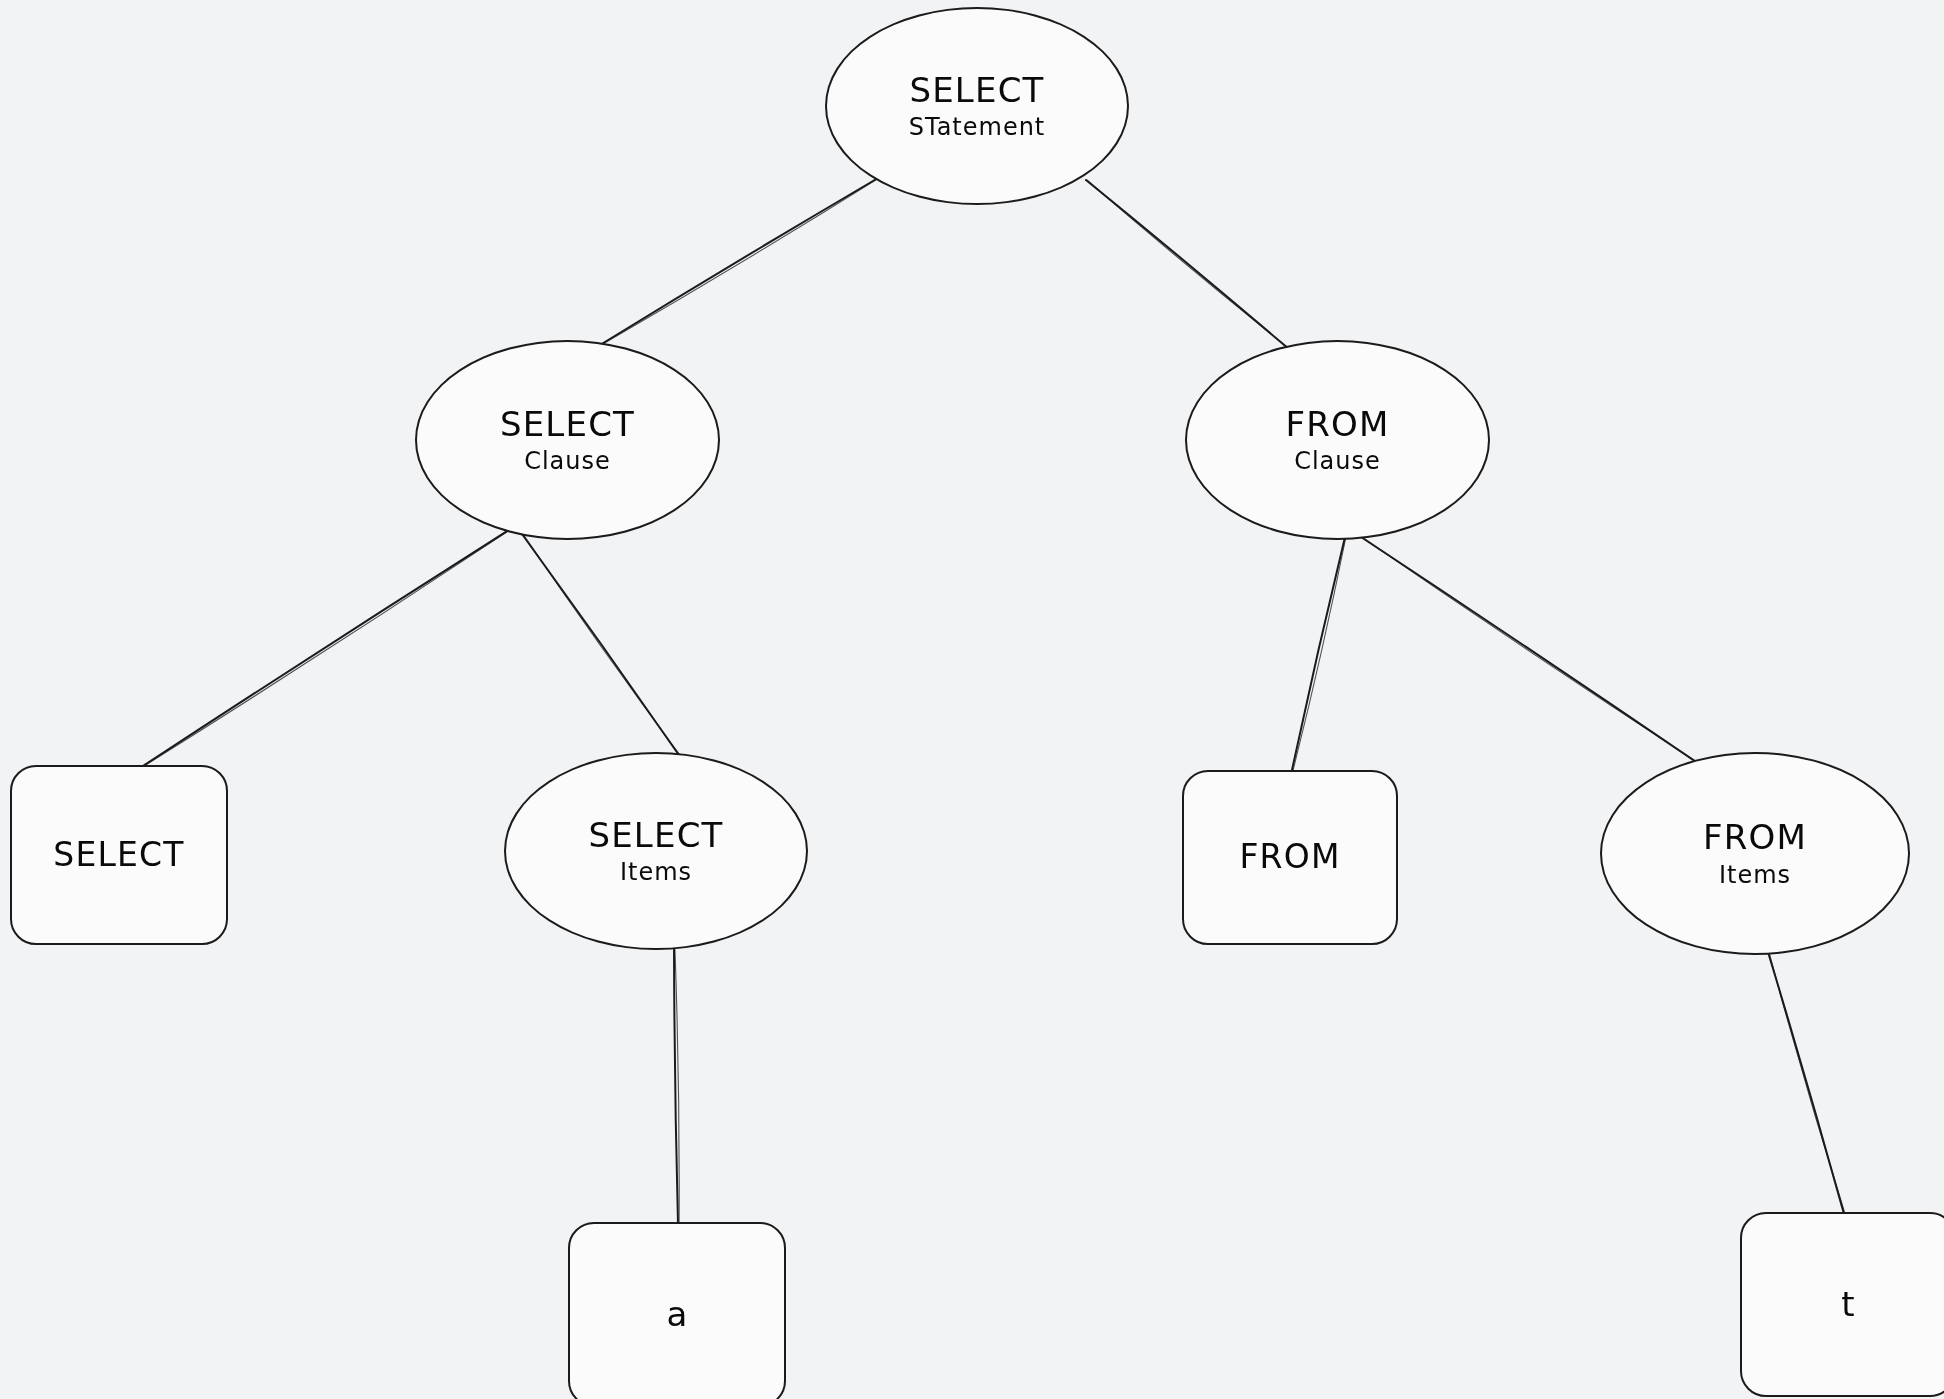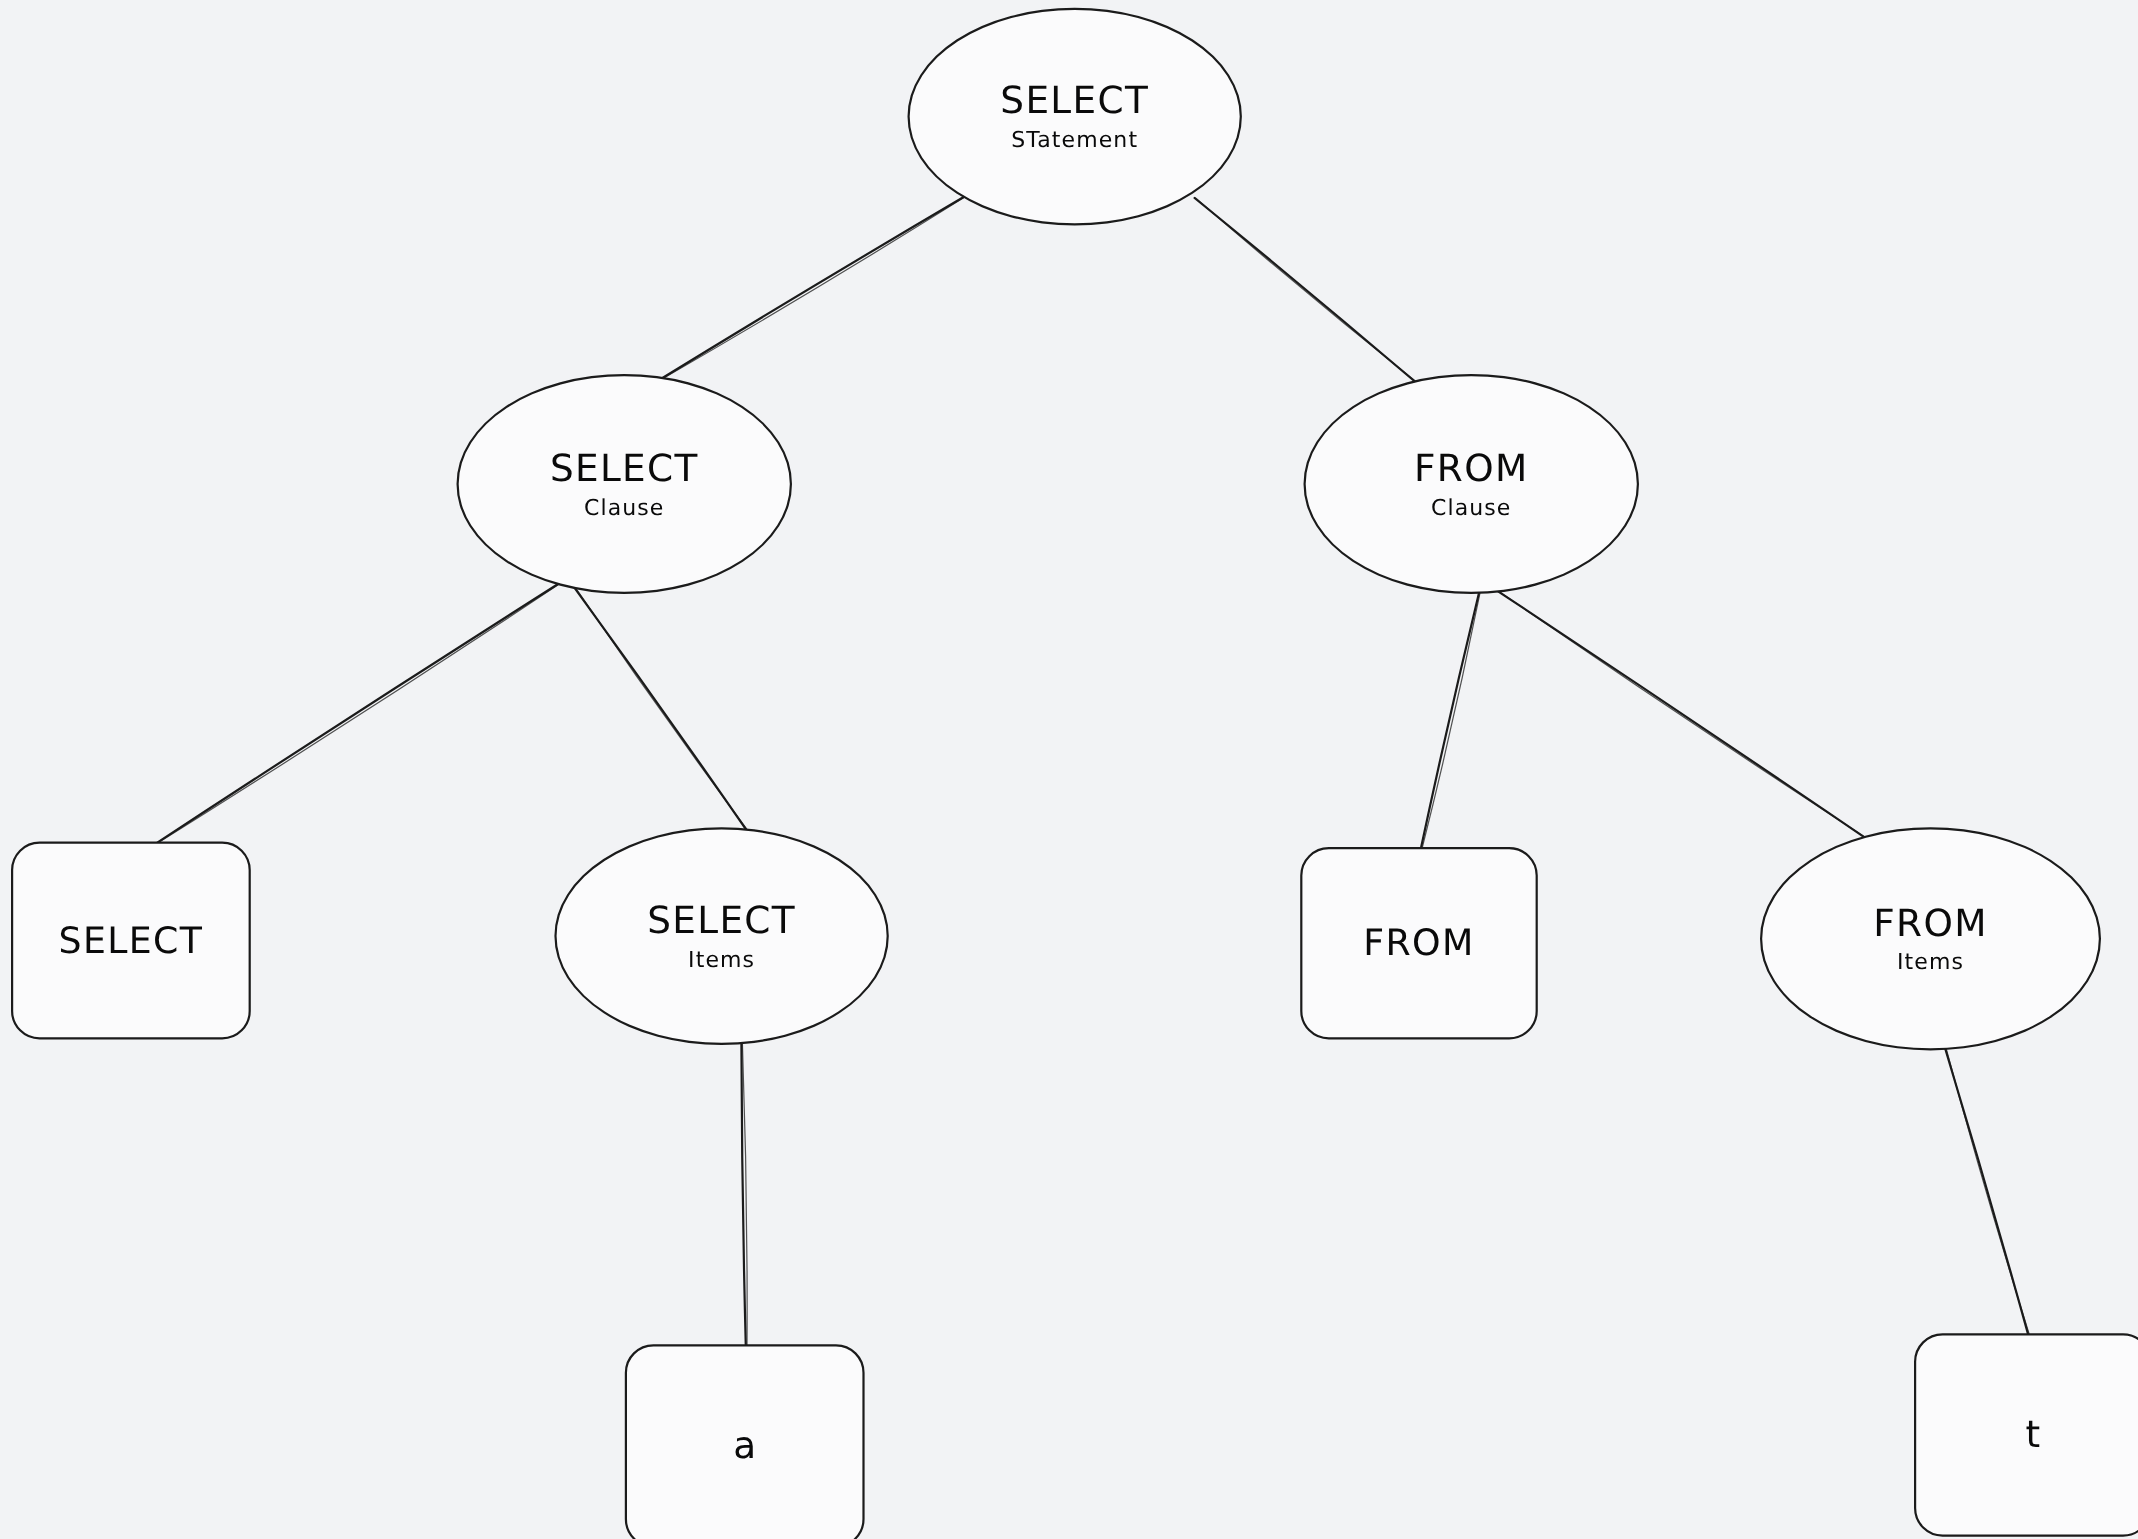--- a/index.html
+++ b/index.html
@@ -43,21 +43,21 @@
   }
   .node.rect {
     border-radius: 26px;
   }
   .node .line1,
   .node .line2 {
     display: block;
     white-space: nowrap;
   }
   .label-xl { font-size: 34px; letter-spacing: 1.2px; }
-  .label-lg { font-size: 20px; letter-spacing: 1.0px; }
+  .label-lg { font-size: 24px; letter-spacing: 1.0px; }
   .mono-single { font-size: 33px; letter-spacing: 1.2px; }
   .single-char { font-size: 34px; }
 </style>
 </head>
 <body>
 
 <div id="canvas" style="background: rgb(242, 243, 245);">
   <svg id="edges" viewBox="0 0 1944 1399" xmlns="http://www.w3.org/2000/svg">
       <path d="M 878 178 Q 738.18 260.13 600 345" fill="none" stroke="#1b1b1b" stroke-width="2.0" stroke-linecap="round" opacity="1"></path>
       <path d="M 878.9 178 Q 741.49 263.99 601.1 345" fill="none" stroke="#1b1b1b" stroke-width="1.1" stroke-linecap="round" opacity="0.75"></path>

